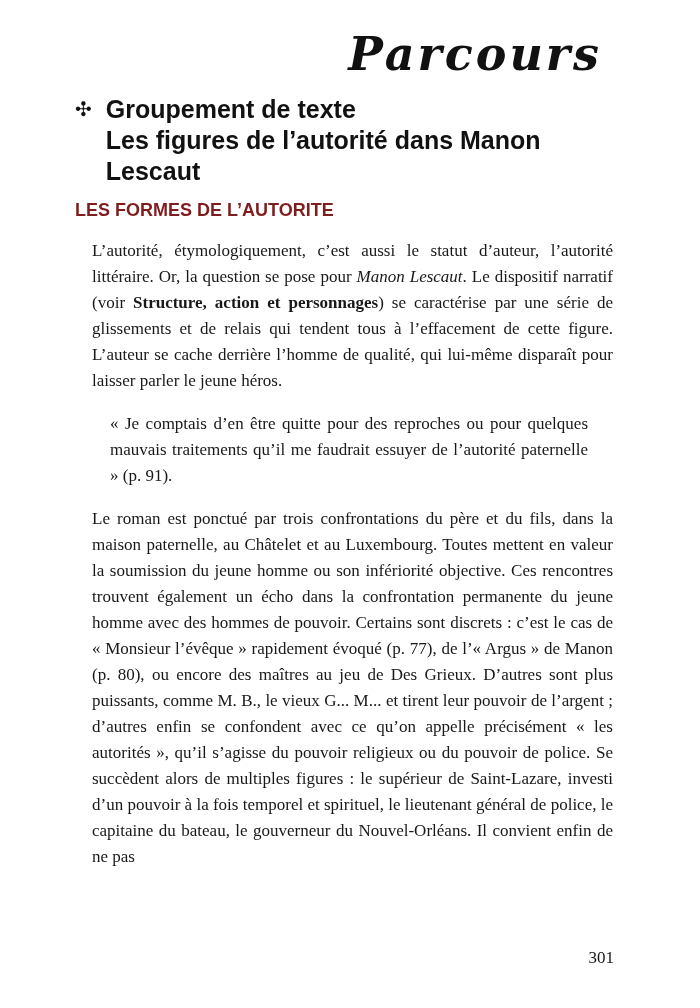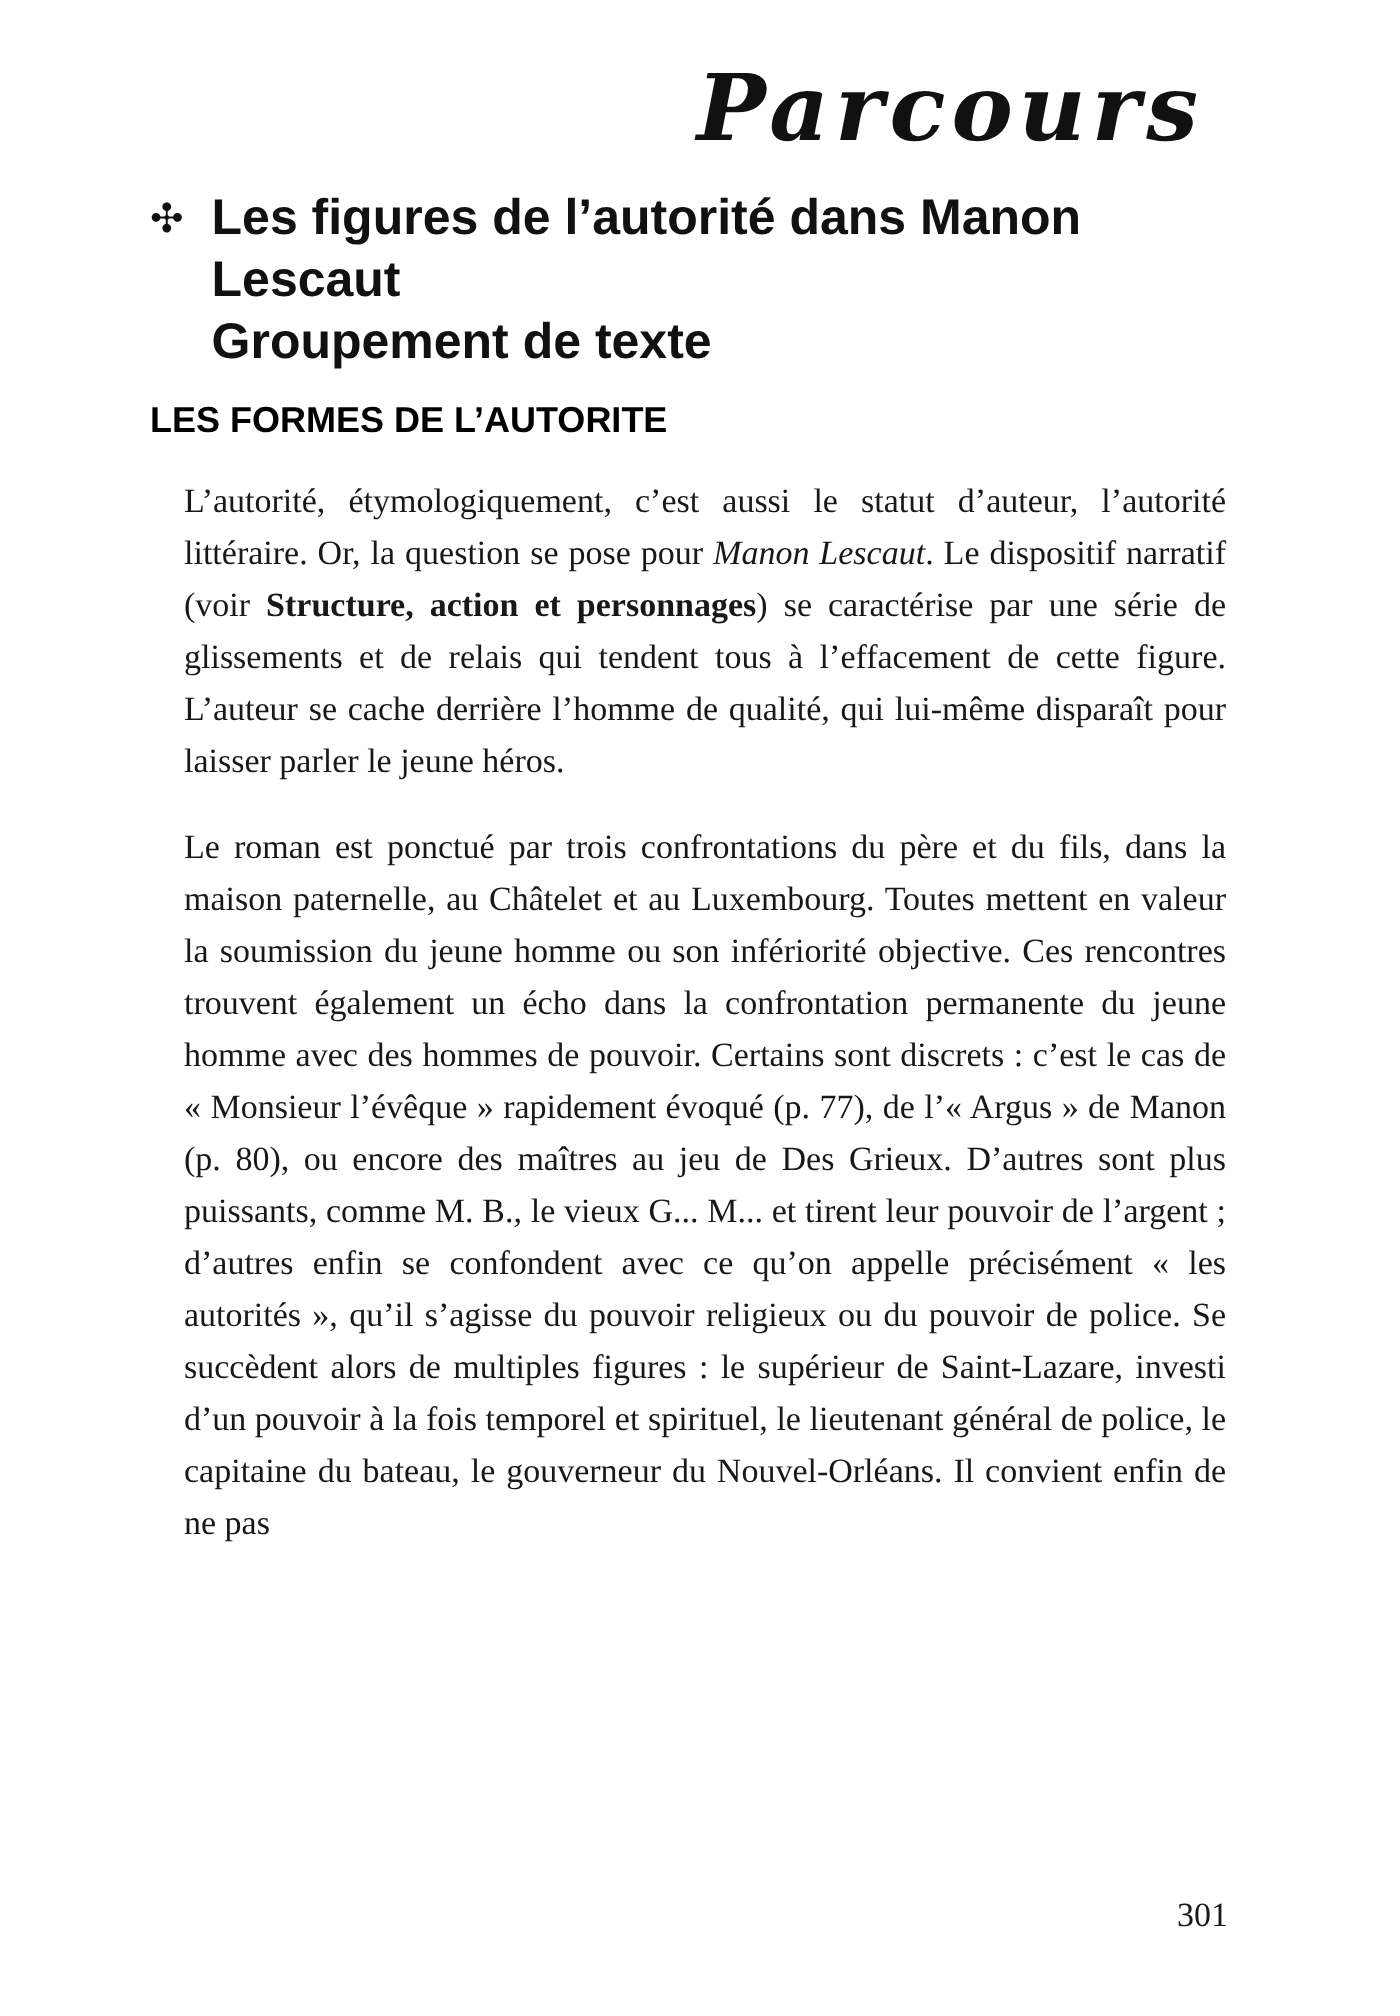--- a/index.html
+++ b/index.html
@@ -48,21 +48,21 @@
     font-size: 25px;
     line-height: 31px;
     color: #111;
   }
   .section-title {
     font-family: "Liberation Sans", sans-serif;
     font-weight: bold;
     font-size: 18px;
     line-height: 22px;
     margin: 12px 0 8px 0;
-    color: #000000;
+    color: #7f1d1d;
   }
   .body-para {
     margin: 17px;
     font-size: 17px;
     line-height: 26px;
     text-align: justify;
     hyphens: auto;
     color: #181818;
   }
   .quote {
@@ -84,28 +84,29 @@
 </head>
 <body>
 
 <div class="page">
 
   <div class="script-title">Parcours</div>
 
   <div class="group-heading">
     <span class="ornament">✣</span>
     <div class="group-heading-text">
+      <div>Groupement de texte</div>
       <div>Les figures de l’autorité dans Manon Lescaut</div>
-      <div>Groupement de texte</div>
     </div>
   </div>
 
   <h2 class="section-title">LES FORMES DE L’AUTORITE</h2>
 
   <p class="body-para" lang="fr"><span>L’autorité, étymologiquement, c’est aussi le statut d’auteur, l’autorité littéraire. Or, la question se pose pour </span><span style="font-style: italic;">Manon Lescaut</span><span>. Le dispositif narratif (voir </span><span style="font-weight: 700;">Structure, action et personnages</span><span>) se caractérise par une série de glissements et de relais qui tendent tous à l’effacement de cette figure. L’auteur se cache derrière l’homme de qualité, qui lui-même disparaît pour laisser parler le jeune héros.</span></p>
 
 
+  <blockquote class="quote" lang="fr"><span>« Je comptais d’en être quitte pour des reproches ou pour quelques mauvais traitements qu’il me faudrait essuyer de l’autorité paternelle » (p. 91).</span></blockquote>
 
   <p class="body-para" lang="fr"><span>Le roman est ponctué par trois confrontations du père et du fils, dans la maison paternelle, au Châtelet et au Luxembourg. Toutes mettent en valeur la soumission du jeune homme ou son infériorité objective. Ces rencontres trouvent également un écho dans la confrontation permanente du jeune homme avec des hommes de pouvoir. Certains sont discrets : c’est le cas de « Monsieur l’évêque » rapidement évoqué (p. 77), de l’« Argus » de Manon (p. 80), ou encore des maîtres au jeu de Des Grieux. D’autres sont plus puissants, comme M. B., le vieux G... M... et tirent leur pouvoir de l’argent ; d’autres enfin se confondent avec ce qu’on appelle précisément « les autorités », qu’il s’agisse du pouvoir religieux ou du pouvoir de police. Se succèdent alors de multiples figures : le supérieur de Saint-Lazare, investi d’un pouvoir à la fois temporel et spirituel, le lieutenant général de police, le capitaine du bateau, le gouverneur du Nouvel-Orléans. Il convient enfin de ne pas</span></p>
 
   <div class="folio">301</div>
 
 </div>
 
 </body></html>

